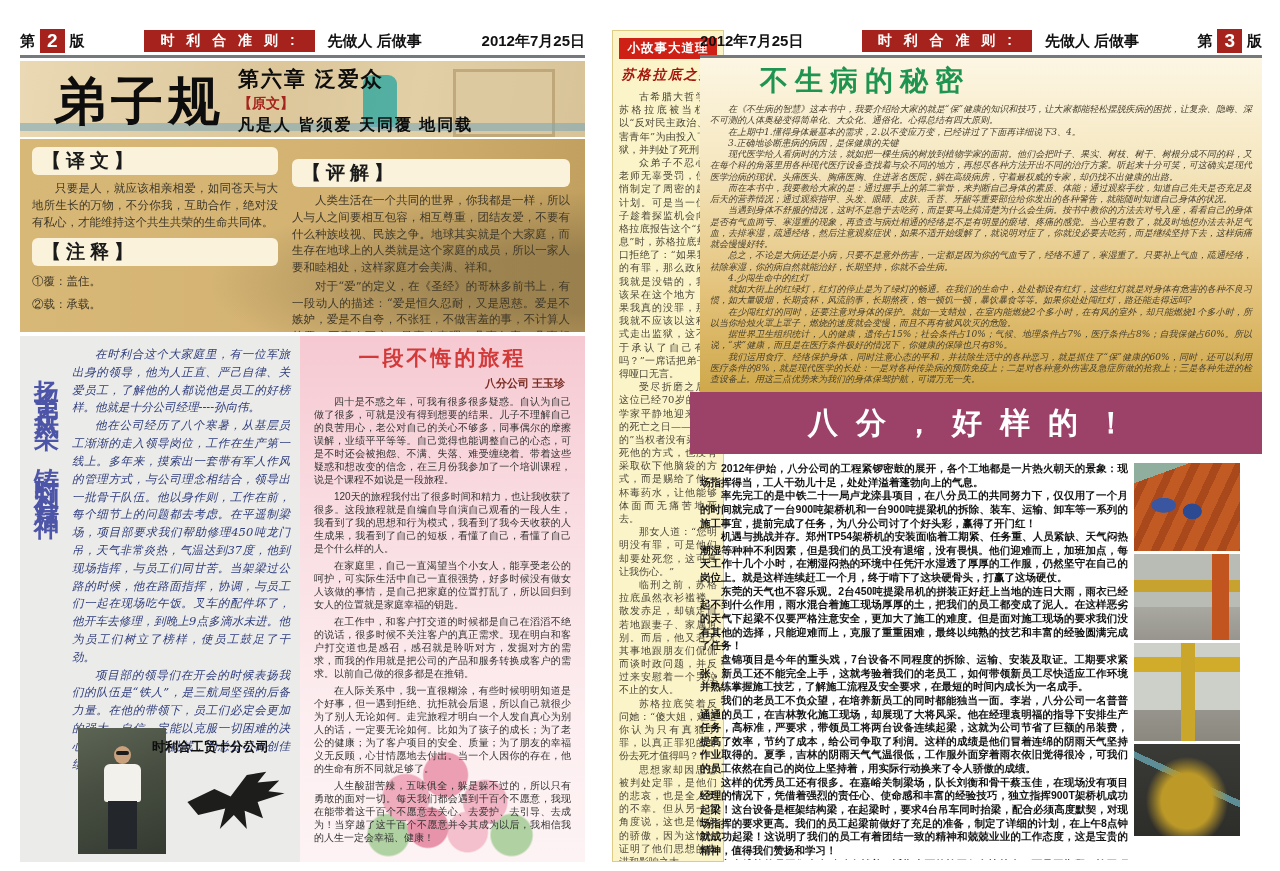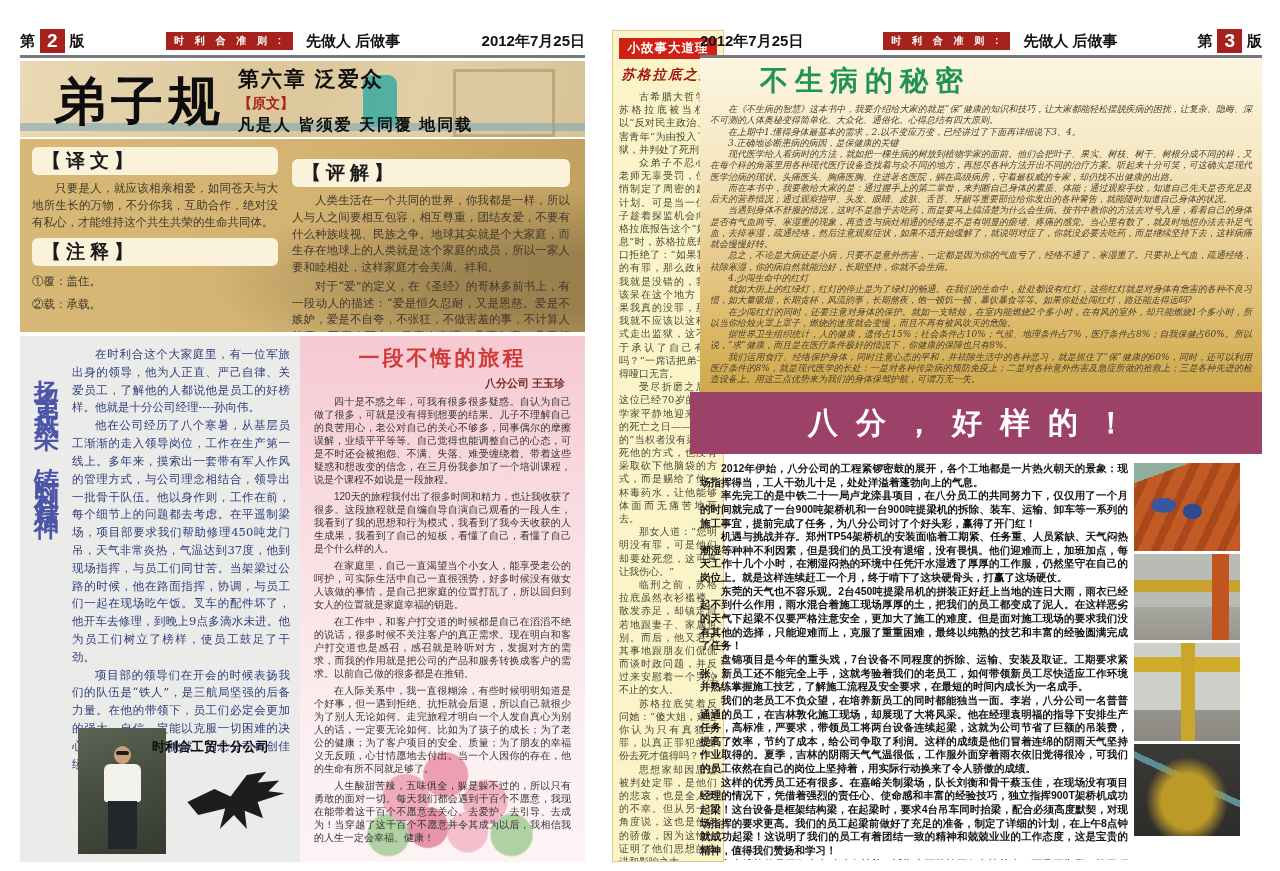--- a/index.html
+++ b/index.html
@@ -3,21 +3,21 @@
 <meta charset="utf-8">
 <style>
   html,body{margin:0;padding:0;background:#ffffff;}
   .canvas{position:relative;width:1280px;height:871px;background:#ffffff;overflow:hidden;
           font-family:"Liberation Sans",sans-serif;color:#111;}
   
   .page-header{position:absolute;display:flex;align-items:center;justify-content:space-between;height:26px;}
   .hdr-left,.hdr-right,.hdr-center{display:flex;align-items:center;gap:5px;}
   .hdr-txt{font-weight:bold;font-size:15px;color:#111;}
   .pg-num{background:#a5231c;color:#fff;font-weight:bold;font-size:19px;padding:0 7px;line-height:24px;}
-  .principle-box{background:#a5231c;color:#fff;font-weight:bold;font-size:10px;letter-spacing:4px;padding:2px 8px;}
+  .principle-box{background:#a5231c;color:#fff;font-weight:bold;font-size:14px;letter-spacing:4px;padding:2px 16px;}
   .principle-txt{font-weight:bold;font-size:15px;color:#111;margin-left:8px;}
   .rule{position:absolute;height:3px;background:#75797c;}
   
   .masthead{position:absolute;left:20px;top:61px;width:565px;height:76px;overflow:hidden;
       background:linear-gradient(100deg,#ead9b4 0%,#dcc69a 45%,#e2cfa6 70%,#d8c398 100%);}
   .mh-fig{position:absolute;right:188px;top:14px;width:34px;height:52px;background:#2ea8a0;border-radius:9px 9px 4px 4px;opacity:.8;}
   .mh-frame{position:absolute;right:30px;top:8px;width:96px;height:62px;border:3px solid #b69b6d;background:#dcc9a0;opacity:.7;}
   .mh-beam{position:absolute;left:0;bottom:6px;width:100%;height:8px;background:#7fa8b8;opacity:.6;}
   .dzg-title{position:absolute;left:34px;top:6px;font-family:"DejaVu Serif",serif;font-weight:bold;
       font-size:52px;letter-spacing:5px;color:#0d0d0d;}
@@ -34,21 +34,21 @@
   .sec-bar{background:#faf2da;padding:1px 10px;font-family:"DejaVu Serif",serif;font-weight:bold;
       font-size:19px;letter-spacing:5px;color:#1a1a1a;margin-bottom:5px;border-radius:6px;}
   .tan-text{font-family:"DejaVu Serif",serif;font-size:11.5px;line-height:1.46;
       color:#3f382a;text-align:justify;}
   .tan-text p{margin:0 0 2px 0;text-indent:2em;}
   .notes-list p{margin:2px 0;text-indent:0;line-height:1.8;}
   
   .gray-panel{position:absolute;left:20px;top:336px;width:280px;height:526px;background:#ebebe9;overflow:hidden;}
   .v-title{position:absolute;left:10px;top:24px;height:490px;writing-mode:vertical-rl;text-orientation:upright;
       font-family:"DejaVu Serif",serif;font-size:25px;letter-spacing:9px;color:#4d55a8;font-weight:bold;}
-  .army-text{position:absolute;left:52px;top:10px;width:218px;font-family:"DejaVu Serif",serif;
+  .army-text{position:absolute;left:52px;top:10px;width:218px;font-family:"DejaVu Serif",serif;font-style:italic;
       font-size:11.5px;line-height:1.55;color:#2f3d7c;text-align:justify;}
   .army-text p{margin:0;text-indent:2em;}
   .manager-photo{position:absolute;left:58px;top:392px;width:88px;height:126px;overflow:hidden;
       background:linear-gradient(160deg,#5c6454 0%,#474e41 45%,#343a30 100%);}
   .mp-head{position:absolute;left:36px;top:18px;width:17px;height:18px;border-radius:50%;background:#c9a17d;}
   .mp-glasses{position:absolute;left:38px;top:23px;width:13px;height:4px;background:#1c1c1c;border-radius:2px;}
   .mp-shirt{position:absolute;left:26px;top:36px;width:37px;height:38px;background:#f2f1ec;border-radius:6px 6px 3px 3px;}
   .mp-pants{position:absolute;left:30px;top:73px;width:29px;height:48px;background:#23262b;}
   .company-sig{position:absolute;left:132px;top:402px;width:140px;font-weight:bold;font-size:13px;color:#0d0d0d;}
   .eagle{position:absolute;left:162px;top:430px;width:108px;height:72px;}

